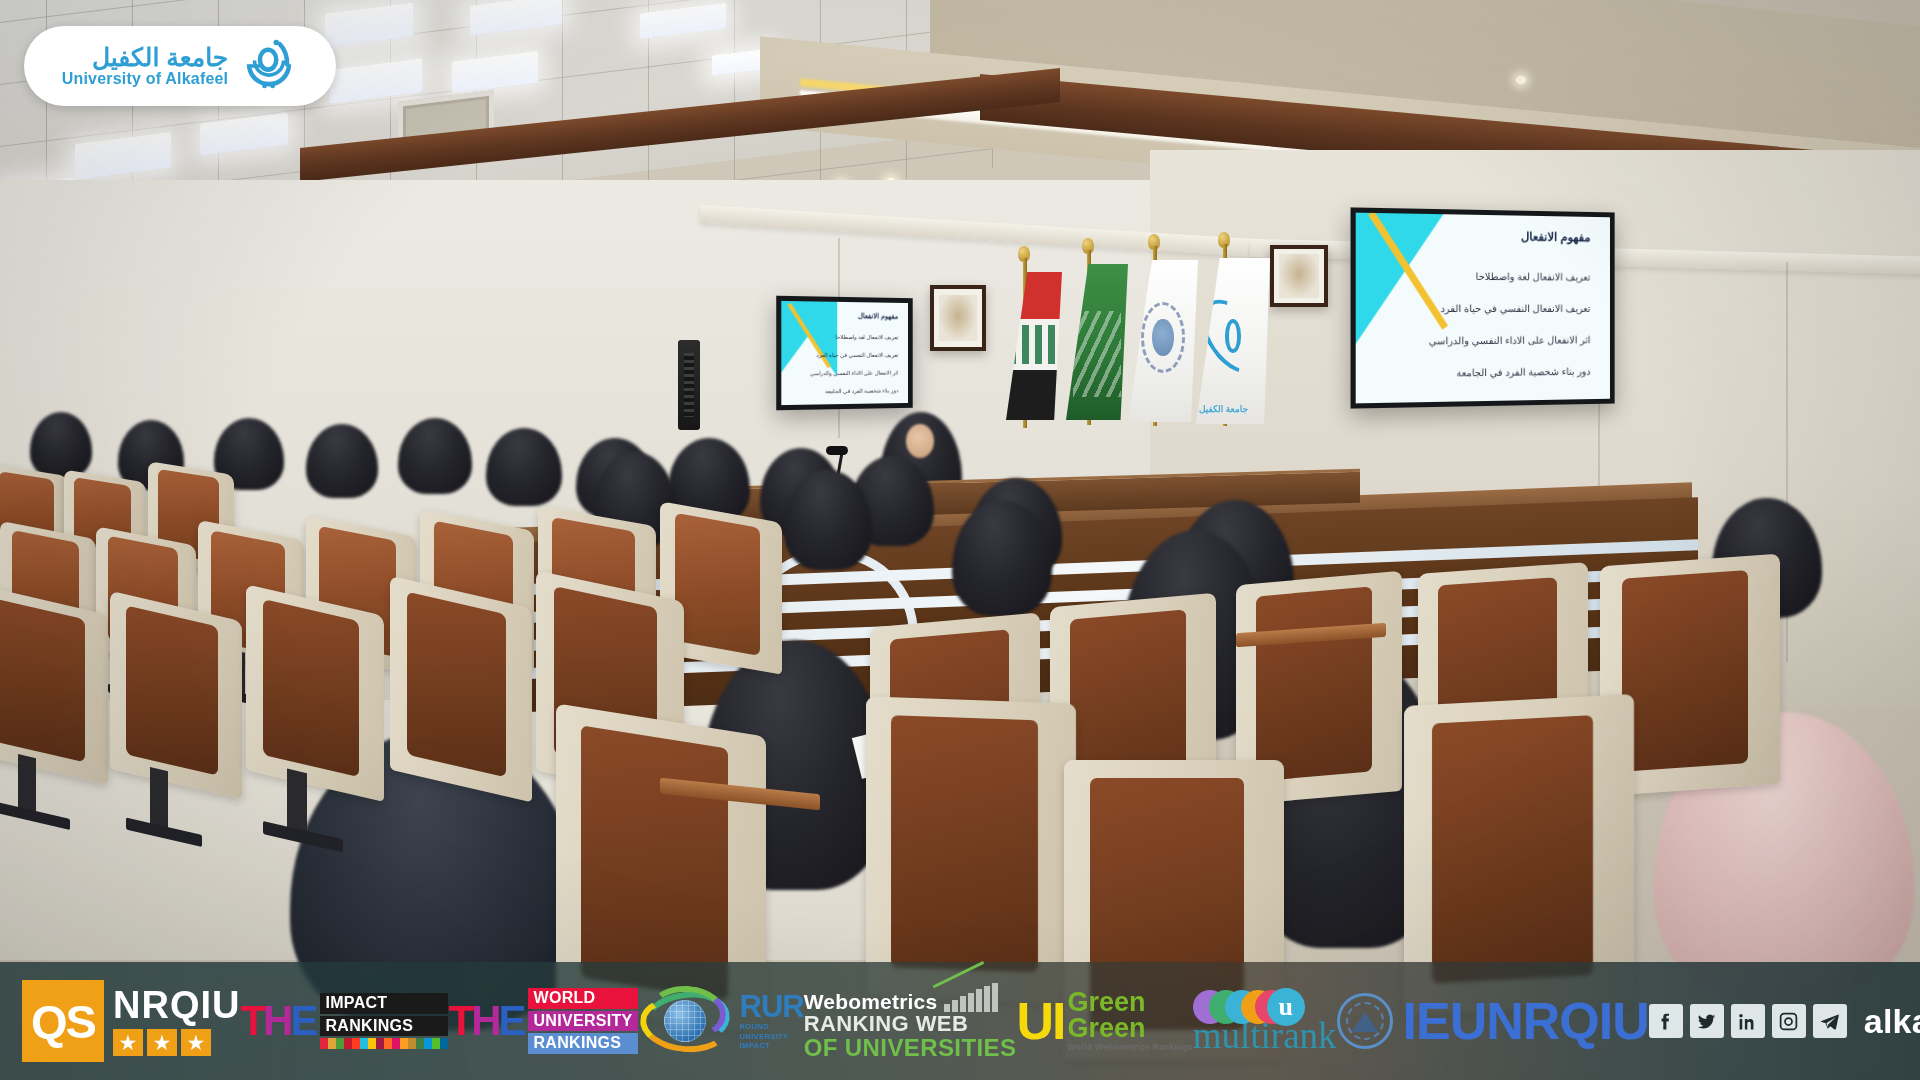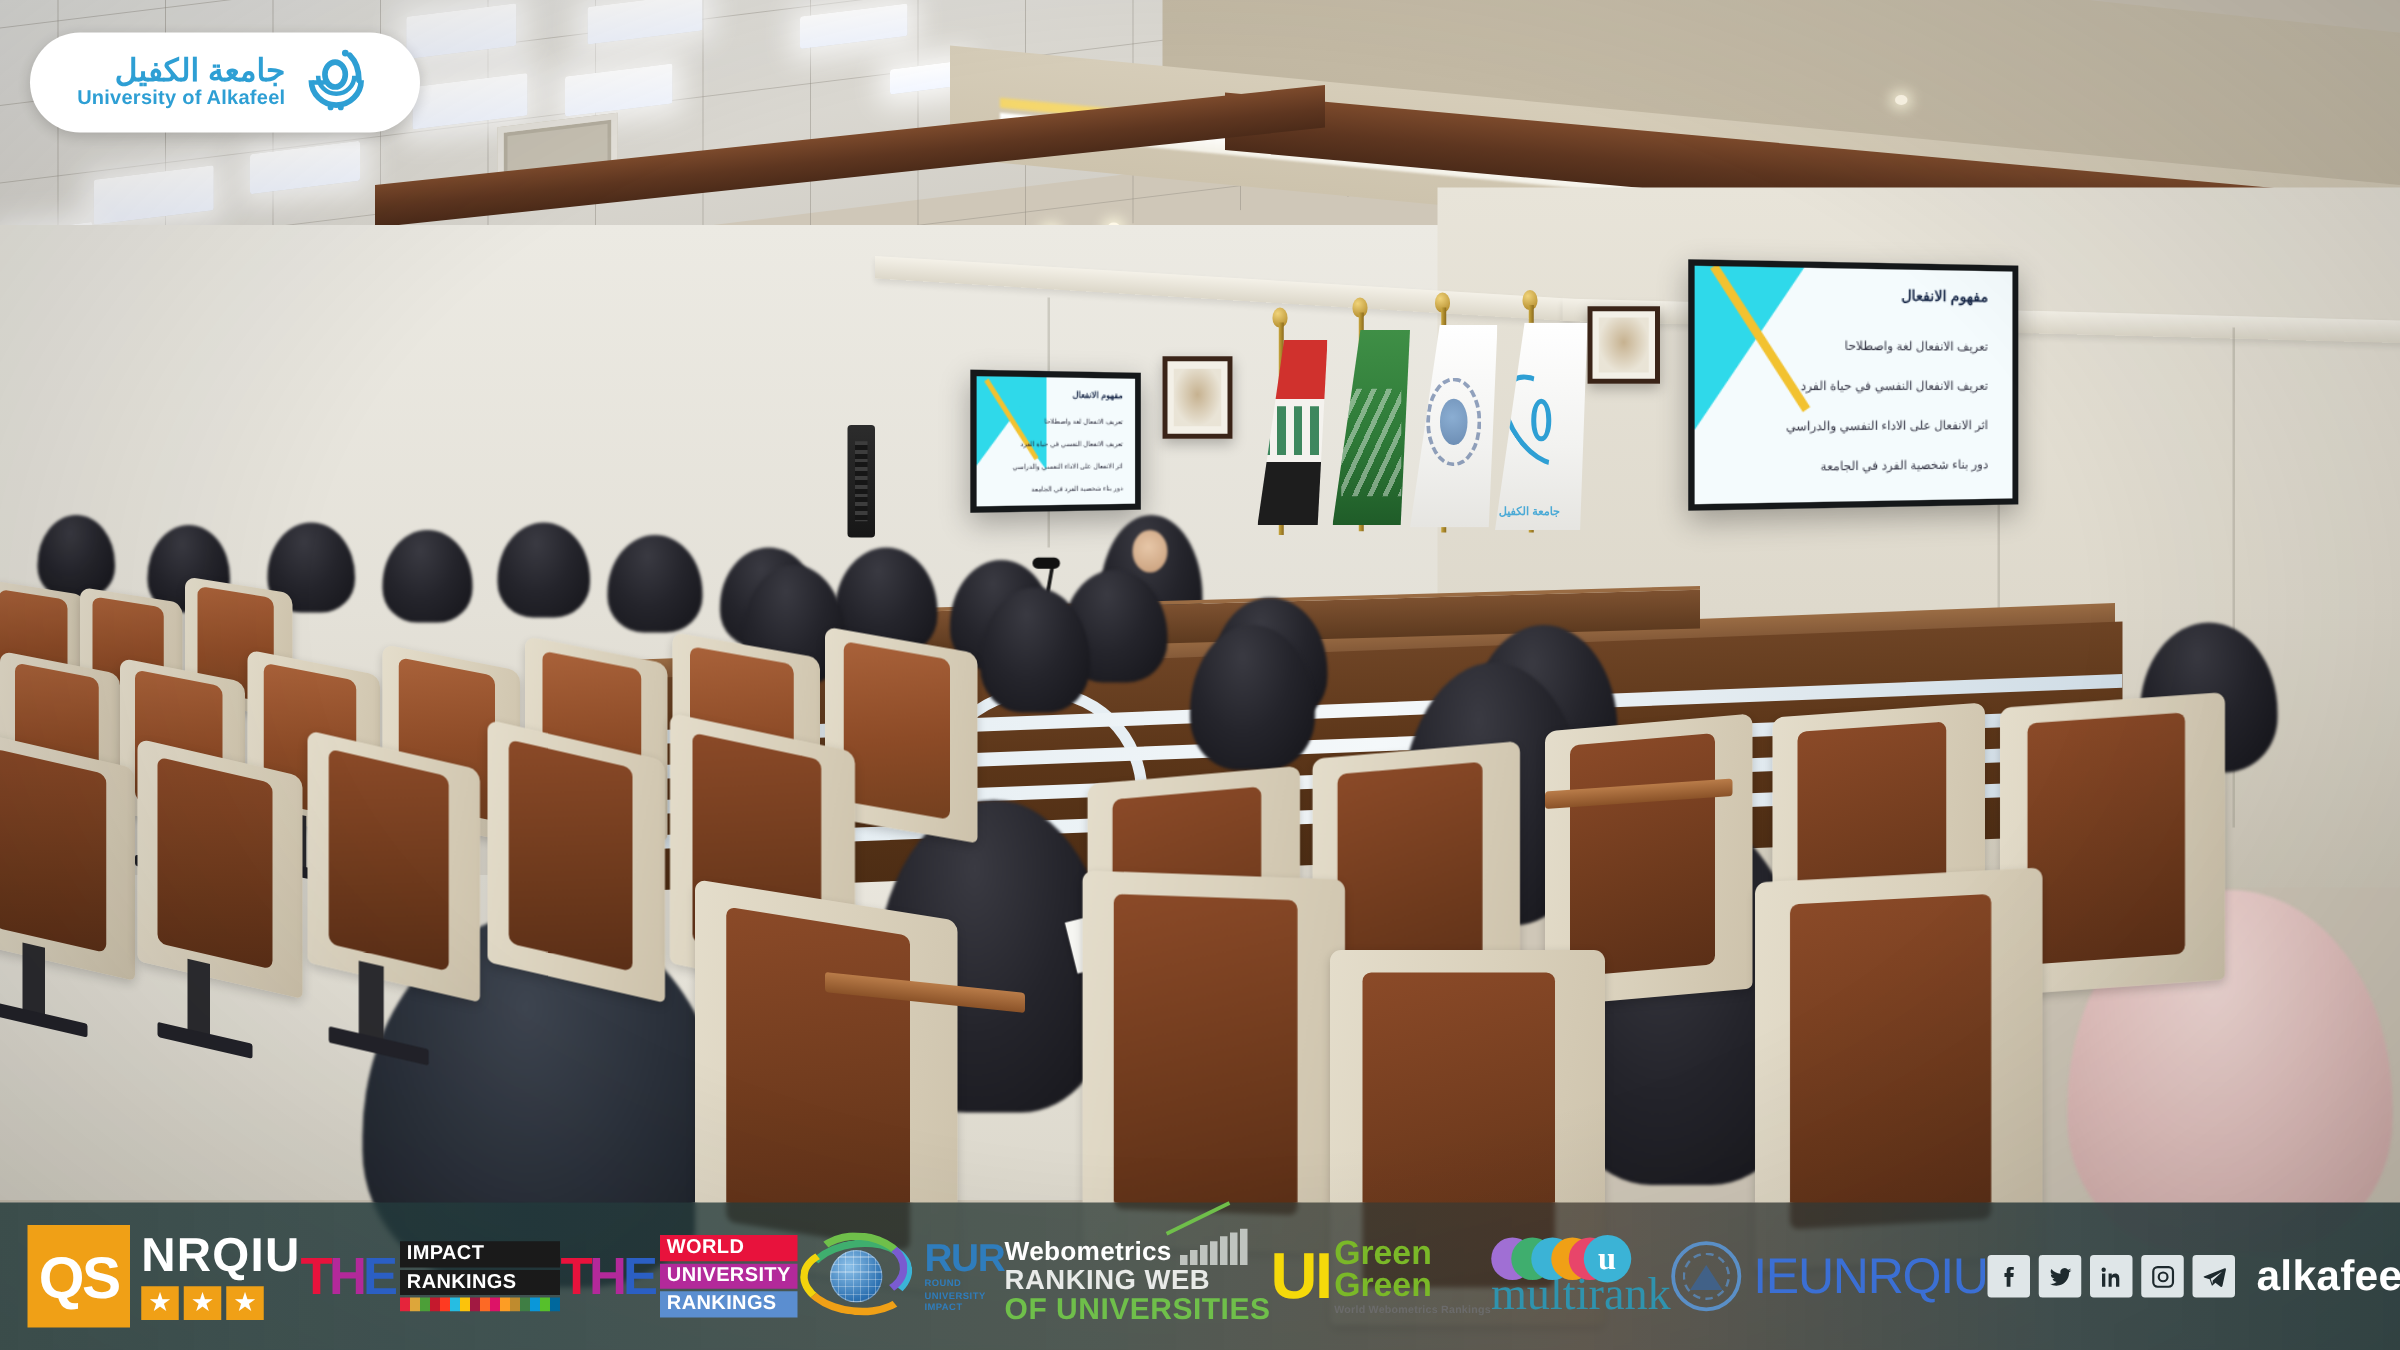--- a/index.html
+++ b/index.html
@@ -445,21 +445,21 @@
     content:""; position:absolute; inset:6px; border-radius:50%;
     border: 2px dashed rgba(90,143,199,.75);
   }
   .ieu-seal::after {
     content:""; position:absolute; left:50%; top:52%; width:0; height:0;
     transform: translate(-50%,-50%);
     border-left: 13px solid transparent; border-right: 13px solid transparent;
     border-bottom: 20px solid rgba(60,100,150,.8);
   }
   .blue-word {
-    font-size: 40px; font-weight: normal; color: #3b6fd4; letter-spacing: -1px;
+    font-size: 52px; font-weight: bold; color: #3b6fd4; letter-spacing: -1px;
     line-height: 1;
   }
 
   
   .soc {
     width: 34px; height: 34px; background: #dfe6e8; border-radius: 3px;
     display: flex; align-items: center; justify-content: center;
     color: #1e2a2e; margin-right: 7px;
   }
   .soc svg { width: 21px; height: 21px; fill: #1e2a2e; }

